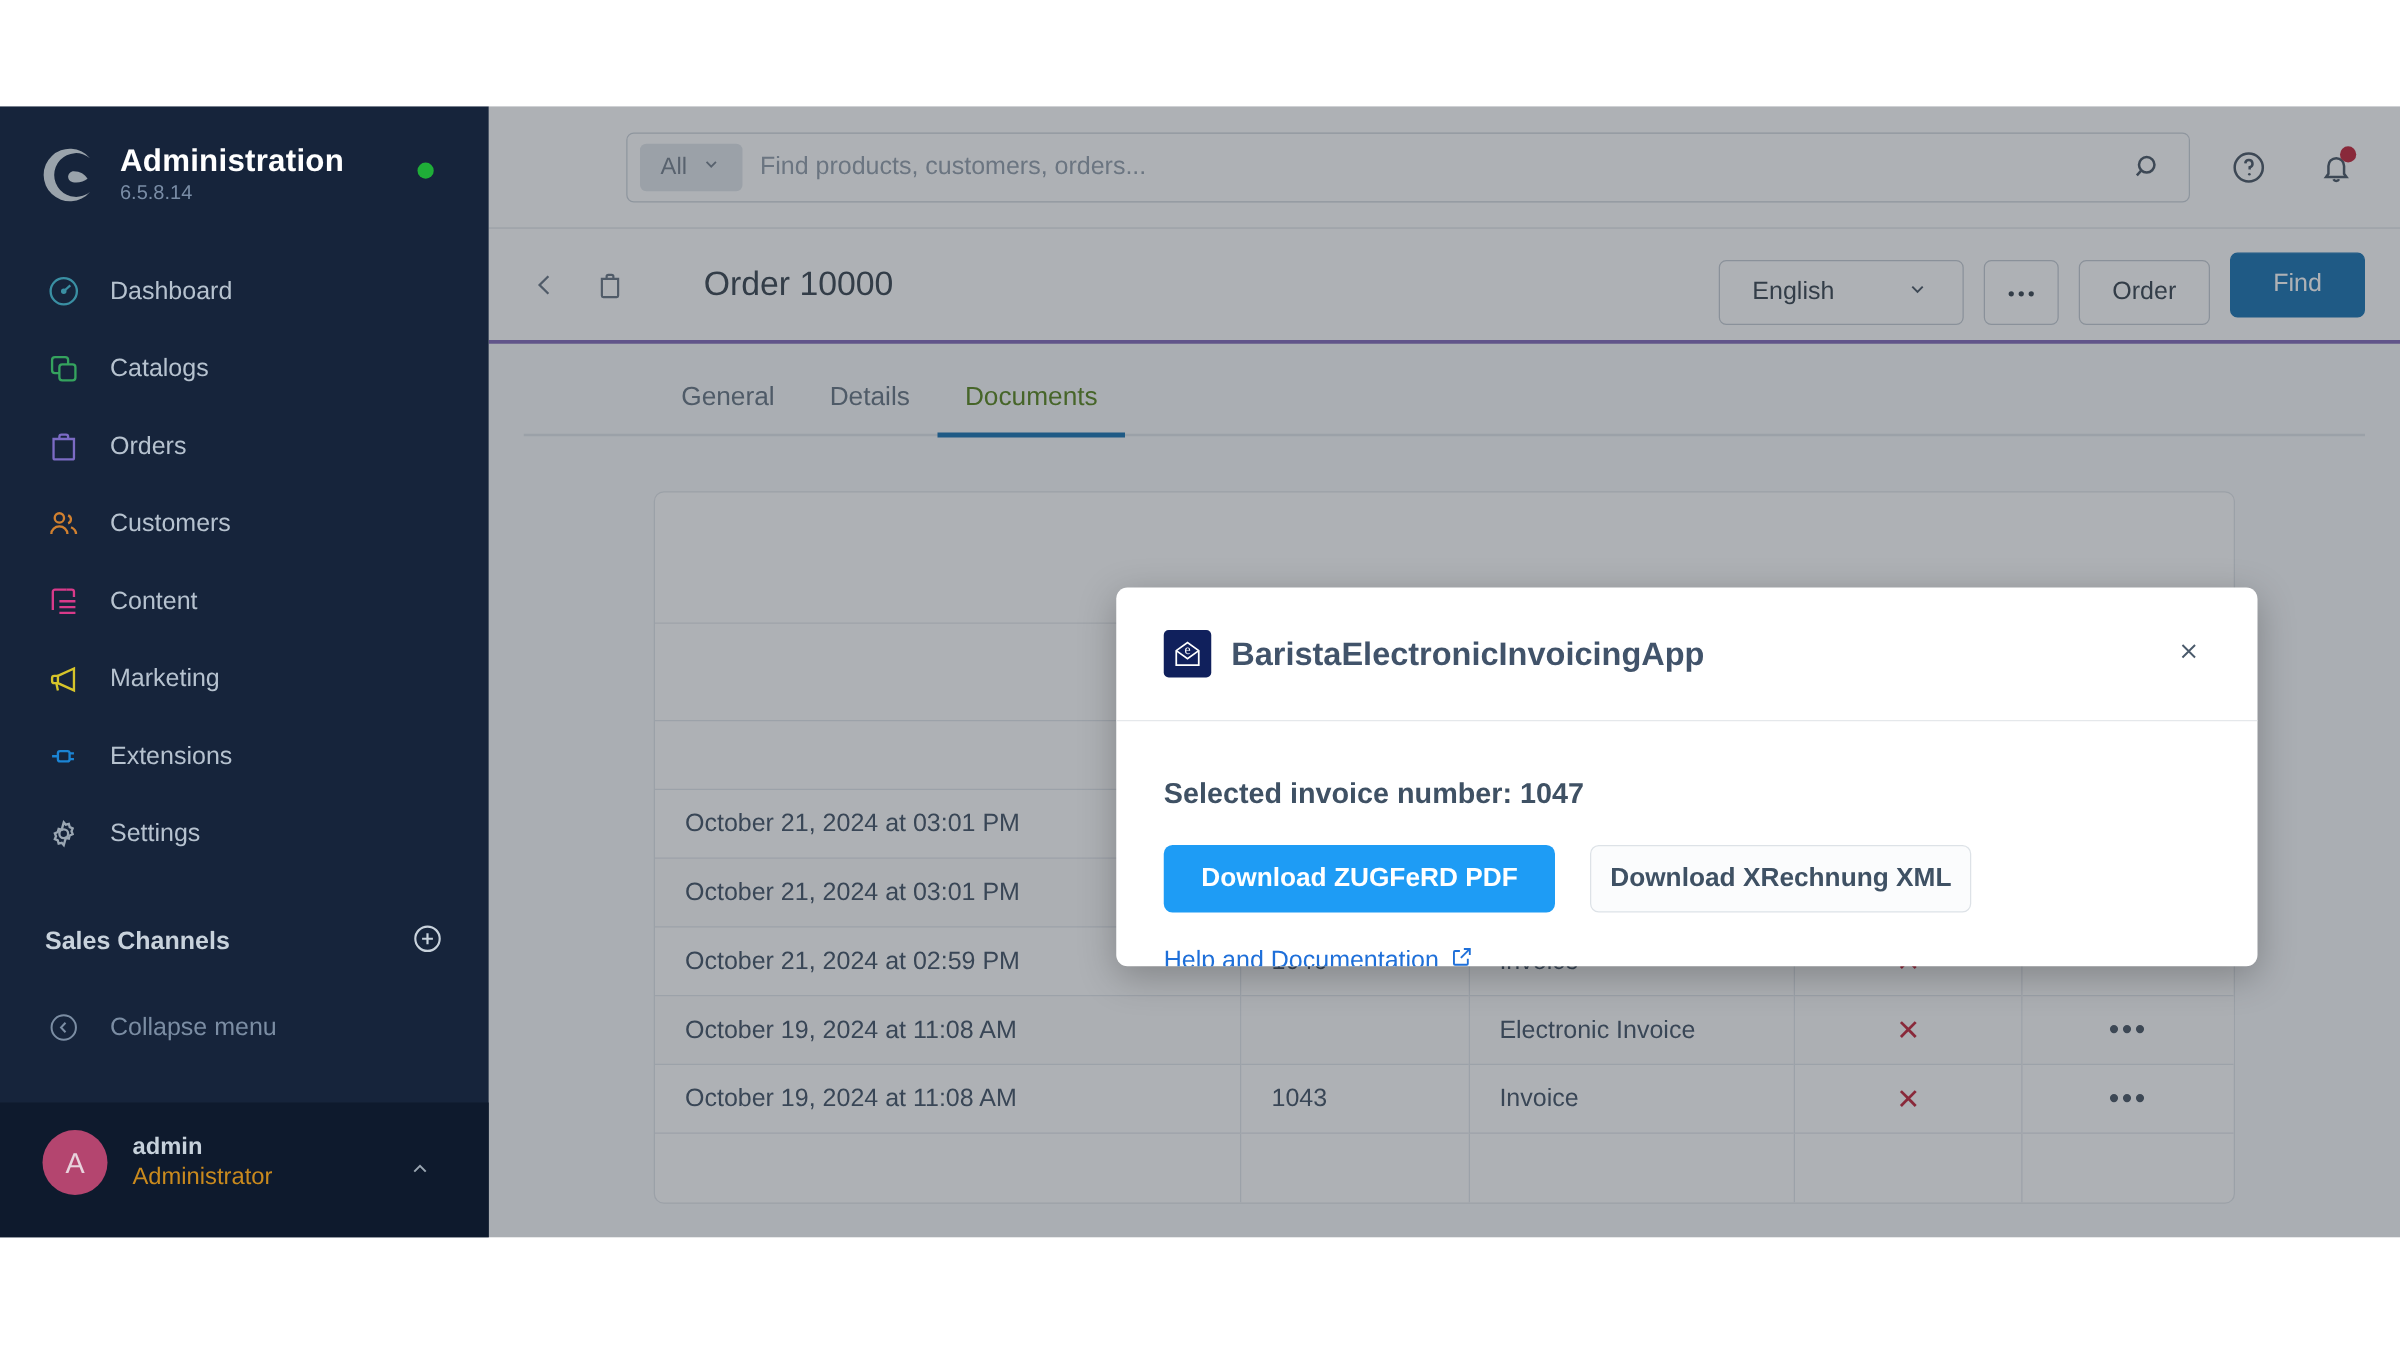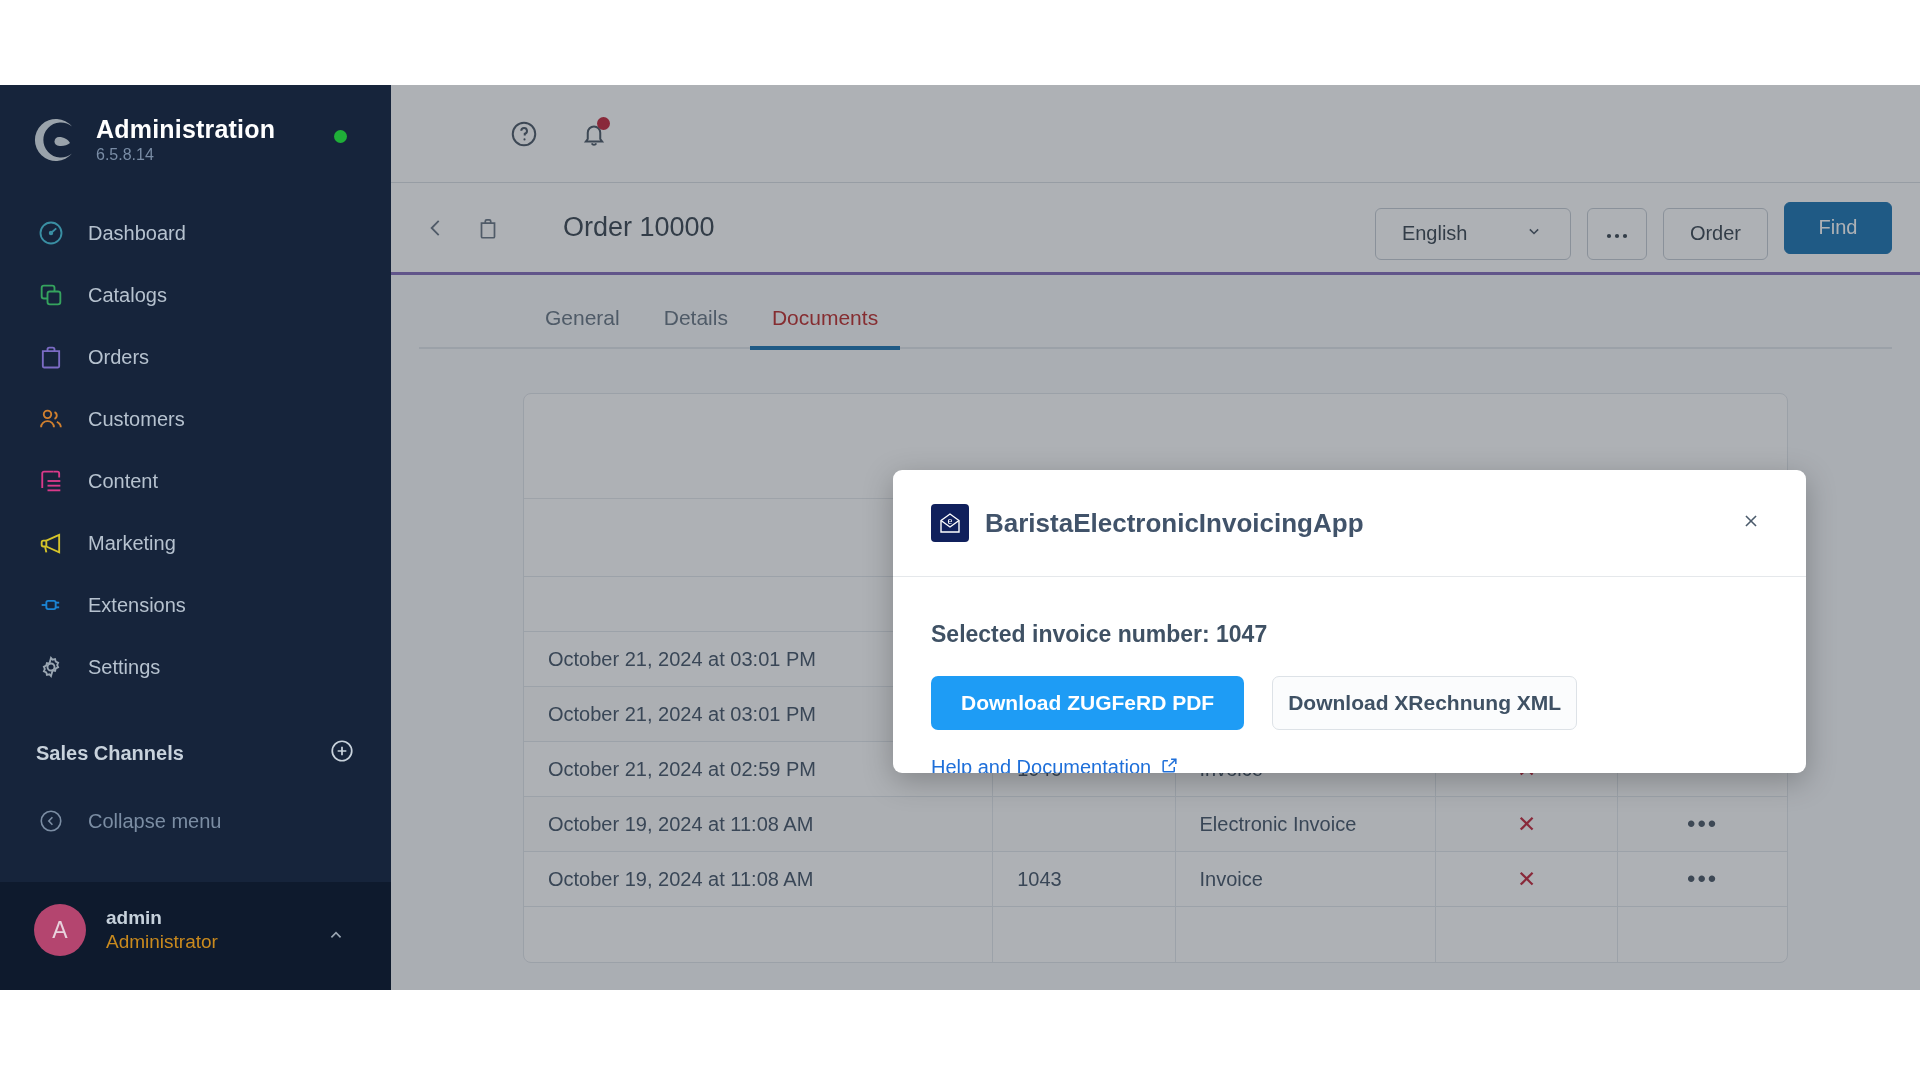--- a/index.html
+++ b/index.html
@@ -134,21 +134,21 @@
 
   .tabs {
     display: flex; gap: 0; padding-left: 104px;
     border-bottom: 2px solid #dfe3e8;
     height: 74px; align-items: flex-end;
   }
   .tab {
     padding: 0 22px 16px 22px; font-size: 21px; color: #5c6b7a;
     cursor: pointer; border-bottom: 4px solid transparent; margin-bottom: -3px;
   }
-  .tab.active { color: #b91c1c; border-bottom-color: #0a6aad; text-align: center; }
+  .tab.active { color: #4d7c0f; border-bottom-color: #0a6aad; text-align: center; }
 
   .card {
     margin: 44px 104px 0 104px;
     background: #fff;
     border: 1px solid #dfe3e8;
     border-radius: 8px;
     overflow: hidden;
   }
   .card-top { height: 104px; }
   .card-toolbar {
@@ -377,20 +377,37 @@
         <svg width="22" height="22" viewBox="0 0 24 24" fill="none" stroke="#9aa6b2" stroke-width="1.8">
           <path d="M7 14.5 12 9.5l5 5"></path>
         </svg>
       </span>
     </div>
   </aside>
 
   <section class="content">
 
     <div class="topbar">
+      <div class="searchbar">
+        <span class="scope-chip">
+          <span>All</span>
+          <span>
+            <svg width="18" height="18" viewBox="0 0 24 24" fill="none" stroke="#6b7785" stroke-width="2">
+              <path d="M7 10l5 5 5-5"></path>
+            </svg>
+          </span>
+        </span>
+        <input class="search-input" type="text" placeholder="Find products, customers, orders..." style="">
+        <span class="icon-btn">
+          <svg width="27" height="27" viewBox="0 0 24 24" fill="none" stroke="#3d4b5a" stroke-width="1.8">
+            <circle cx="11" cy="10.5" r="5.5"></circle>
+              <path d="M7.2 14.5 4 18"></path>
+          </svg>
+        </span>
+      </div>
       <span class="icon-btn">
         <svg width="30" height="30" viewBox="0 0 24 24" fill="none" stroke="#3d4b5a" stroke-width="1.6">
           <circle cx="12" cy="12" r="9"></circle>
           <path d="M9.8 9.4a2.3 2.3 0 1 1 2.8 2.4v1.4"></path>
             <circle cx="12.4" cy="16.3" r=".85" fill="#3d4b5a" stroke="none"></circle>
         </svg>
       </span>
       <span class="icon-btn">
         <svg width="30" height="30" viewBox="0 0 24 24" fill="none" stroke="#3d4b5a" stroke-width="1.6">
           <path d="M7 16V11a5 5 0 0 1 10 0v5l1.5 2h-13L7 16Z"></path>

